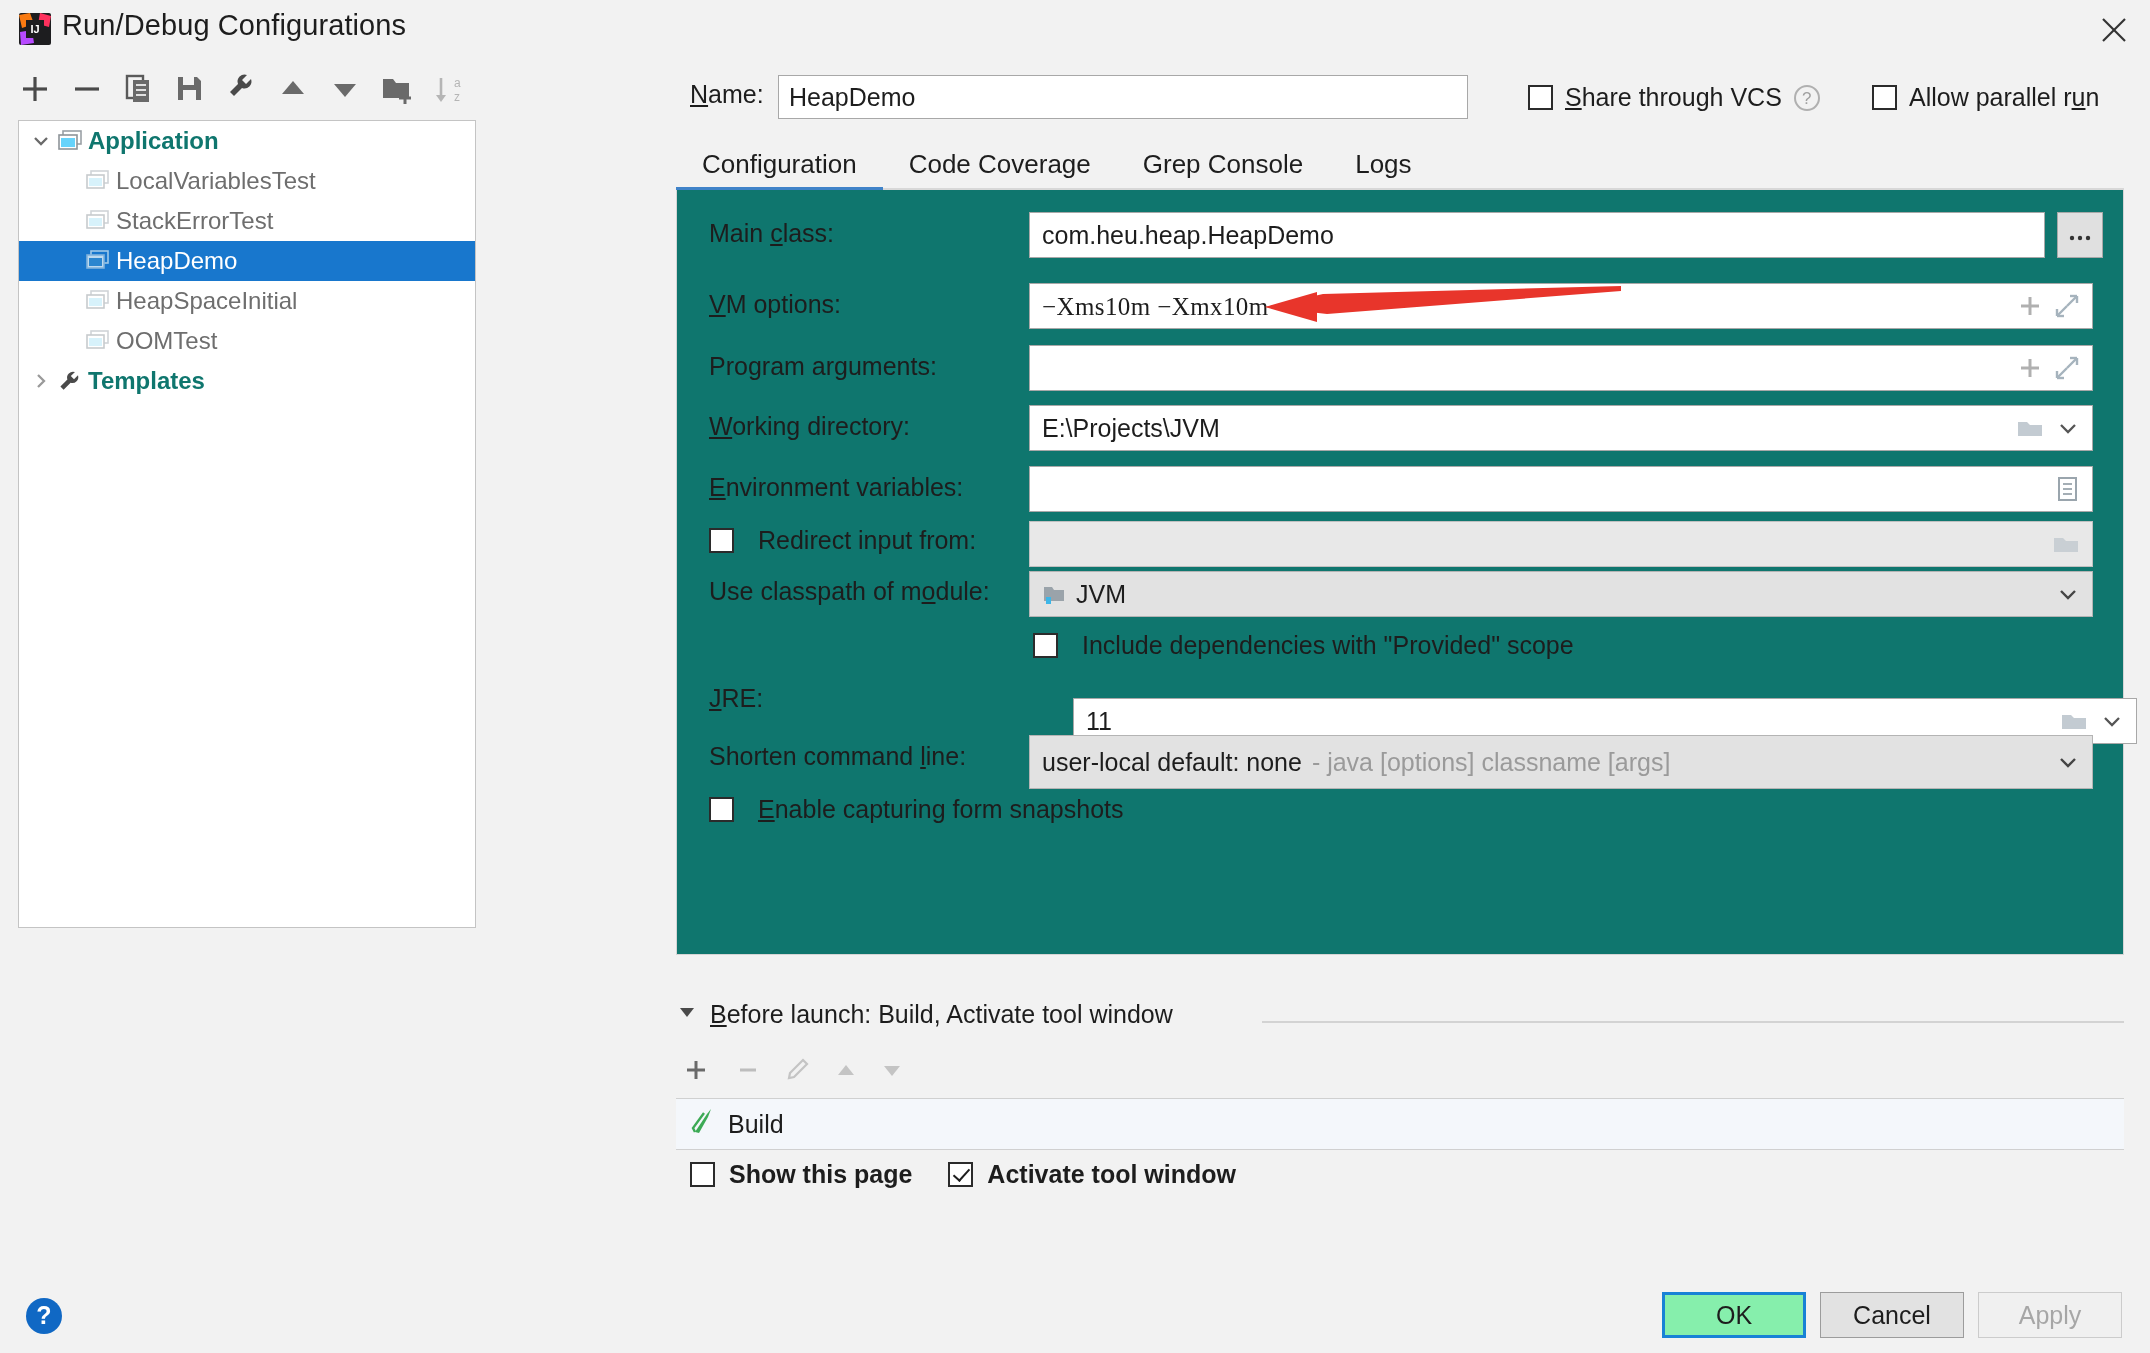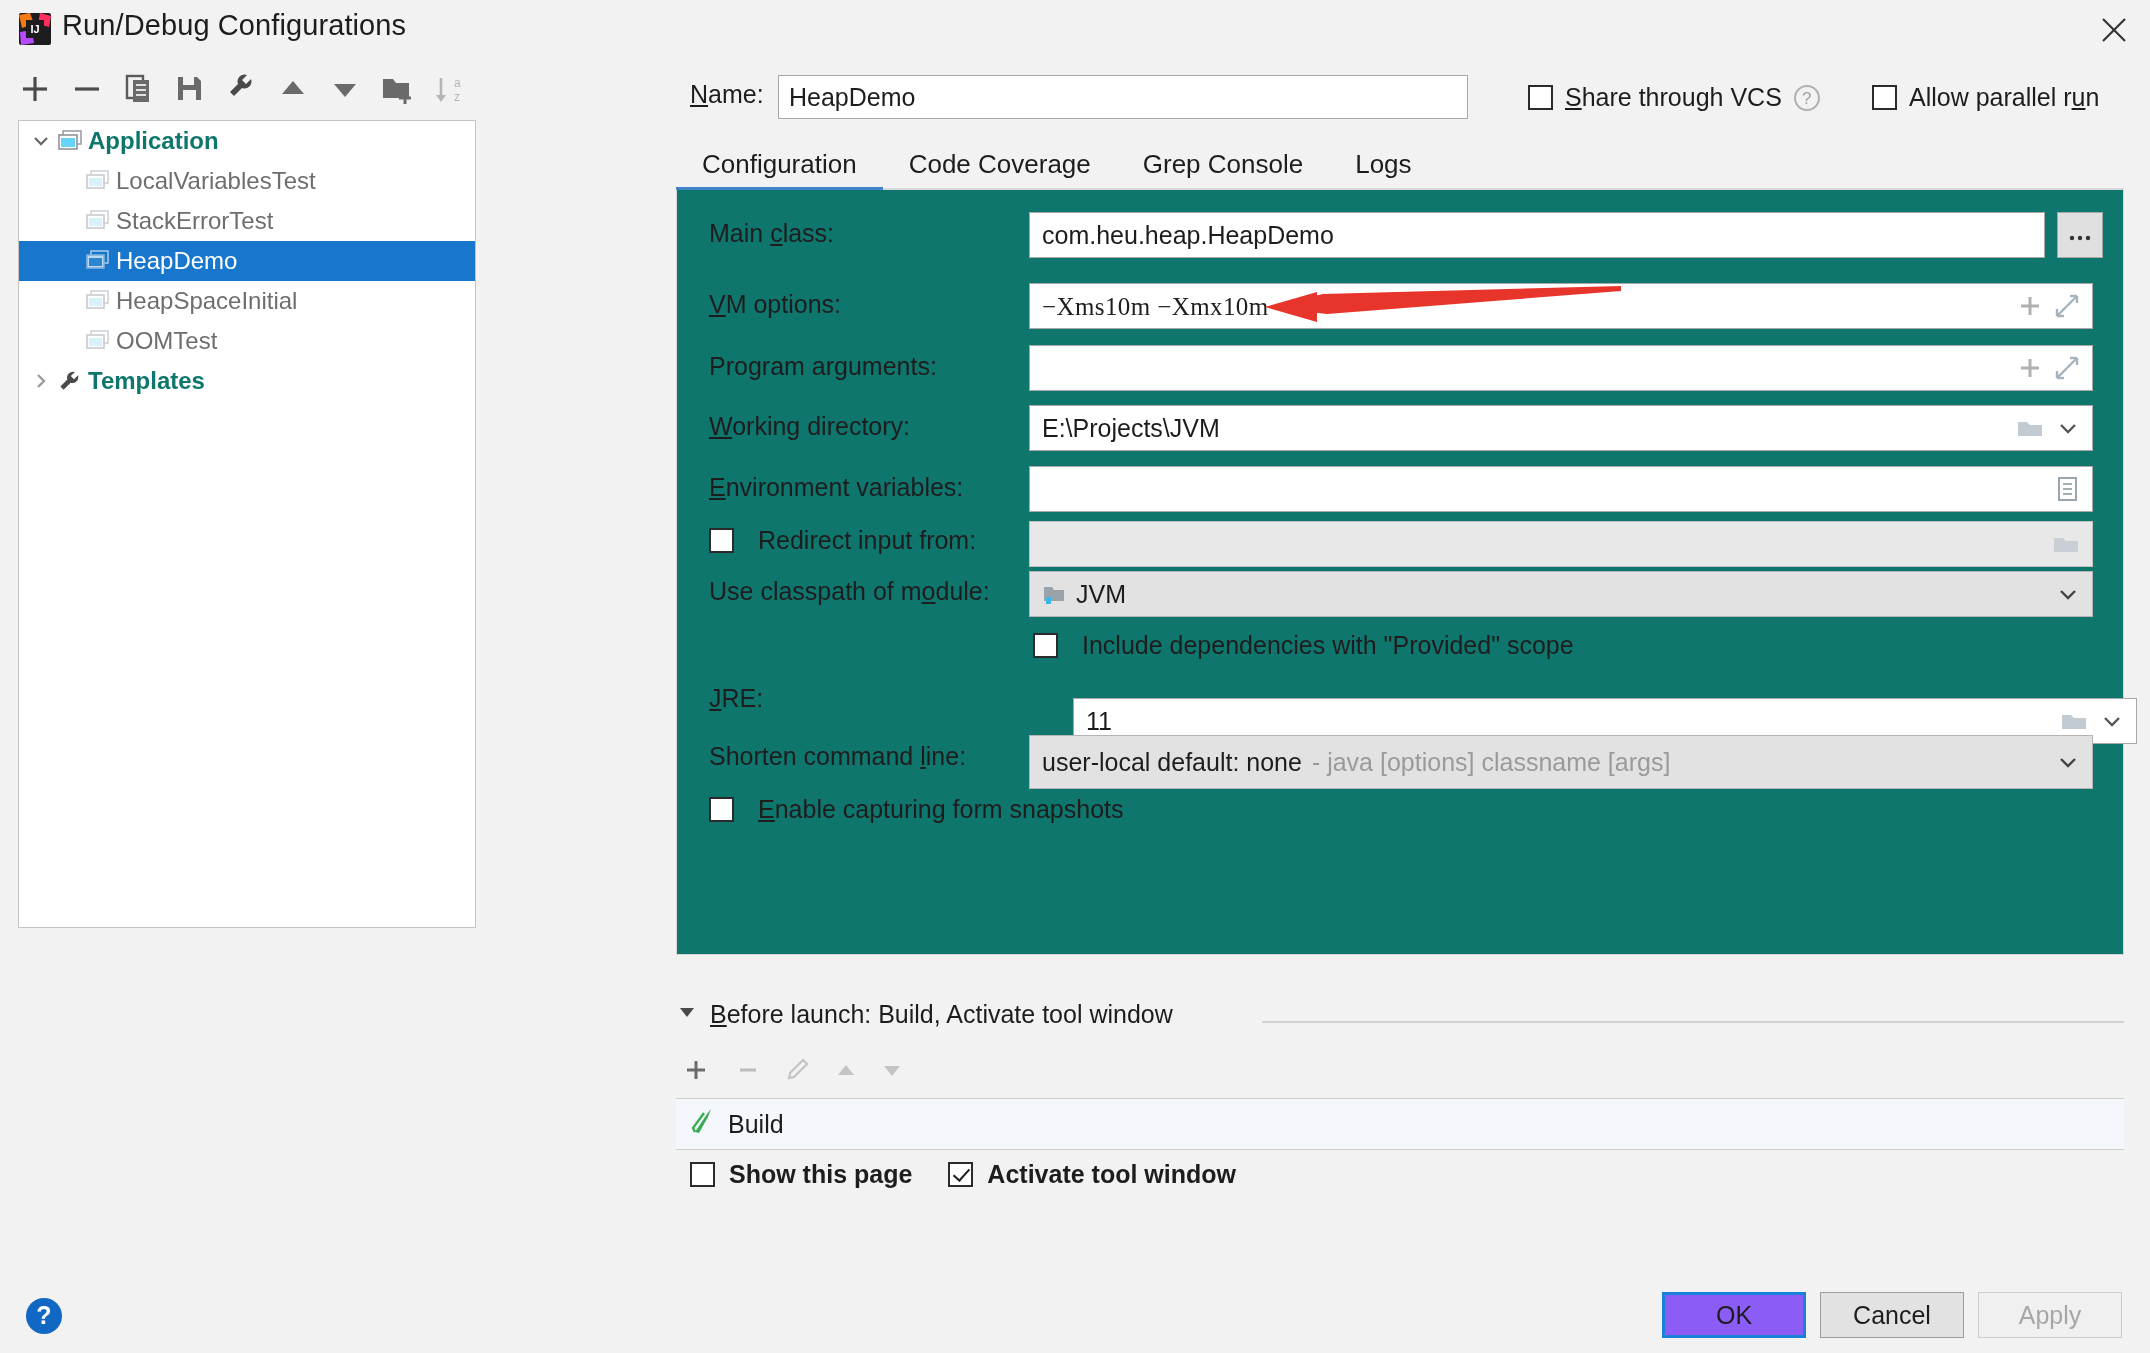--- a/index.html
+++ b/index.html
@@ -158,21 +158,21 @@
   .help-big {
     position: absolute; left: 26px; top: 1298px; width: 36px; height: 36px; border-radius: 50%;
     background: #1068c4; color: #fff; font-size: 25px; font-weight: bold;
     text-align: center; line-height: 35px; cursor: pointer;
   }
   .btn {
     position: absolute; height: 46px; background: #e2e2e2; border: 1px solid #9c9c9c;
     font-size: 25px; display: flex; align-items: center; justify-content: center;
     cursor: pointer; color: #1d1d1d;
   }
-  .btn.default { border: 3px solid #1882d6; background: #8b5cf6; }
+  .btn.default { border: 3px solid #1882d6; background: #86efac; }
   .btn.disabled { color: #a6a6a6; border-color: #cccccc; background: #f0f0f0; cursor: default; }
 
   
   .arrow-anno { position: absolute; left: 1265px; top: 286px; pointer-events: none; }
 </style>
 </head>
 <body>
 
 <div class="dialog">
 

